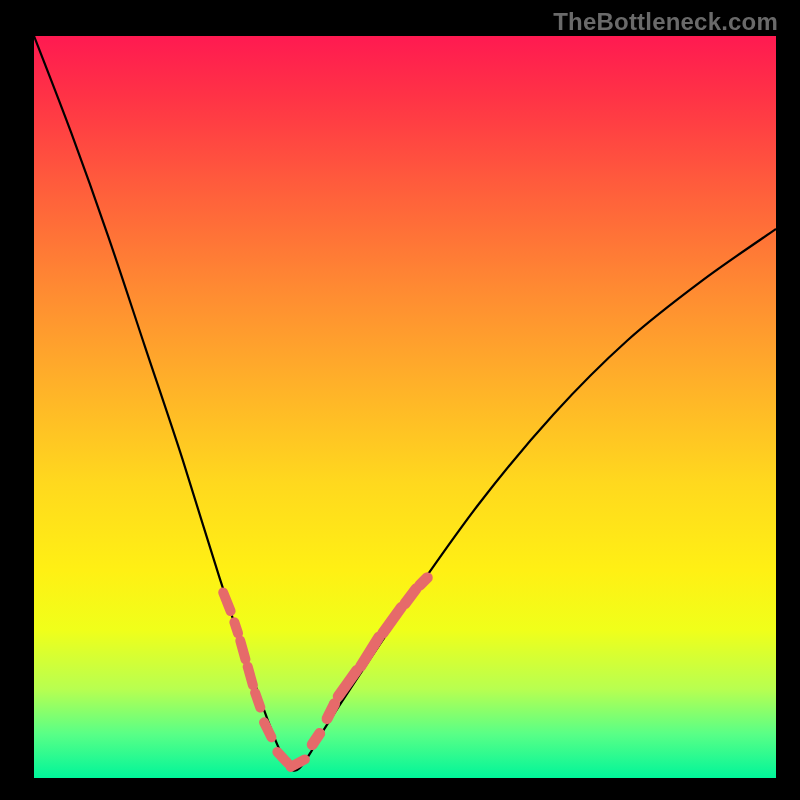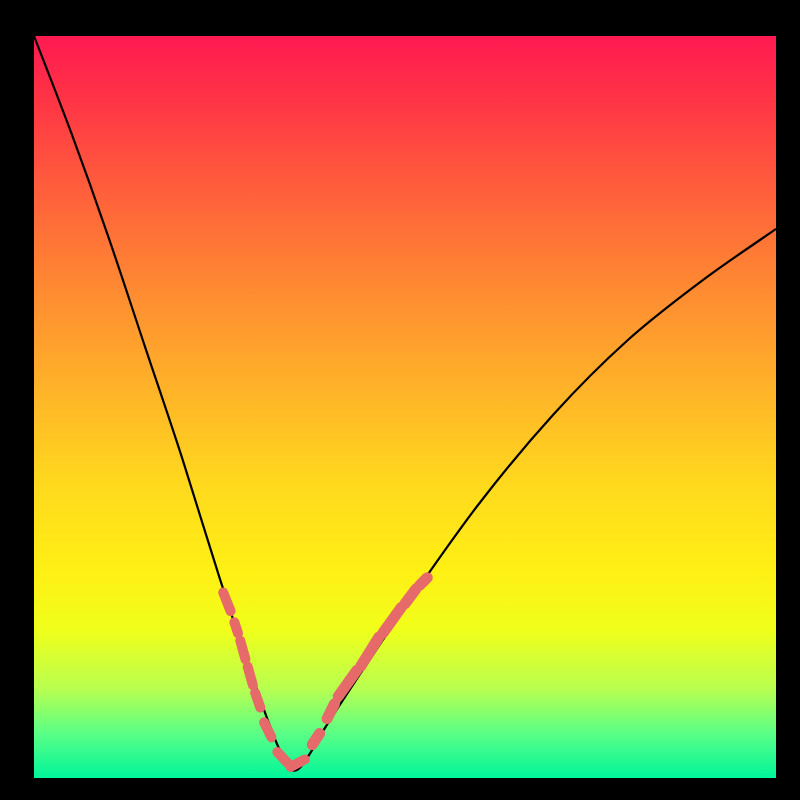--- a/index.html
+++ b/index.html
@@ -73,20 +73,21 @@
   .seg {
     stroke: #e66a6a;
     stroke-linecap: round;
   }
 </style>
 </head>
 <body>
 
 <div class="frame">
 
+  <div class="watermark">TheBottleneck.com</div>
 
   <div class="plot-area">
     <svg class="overlay" viewBox="0 0 742 742" preserveAspectRatio="none">
       <path class="curve" d="M 0 0 C 6.183333333333334 16.07666666666667, 24.733333333333334 63.07000000000003, 37.1 96.46000000000004 C 49.46666666666667 129.85000000000005, 61.833333333333336 164.4766666666667, 74.2 200.34000000000003 C 86.56666666666666 236.20333333333338, 98.93333333333334 274.5400000000001, 111.3 311.64000000000004 C 123.66666666666666 348.74, 136.03333333333333 384.60333333333335, 148.4 422.94 C 160.76666666666668 461.27666666666664, 173.13333333333333 503.32333333333327, 185.5 541.66 C 197.86666666666667 579.9966666666667, 212.70666666666665 624.5166666666667, 222.6 652.96 C 232.49333333333334 681.4033333333334, 238.67666666666668 698.7166666666667, 244.86 712.32 C 251.04333333333335 725.9233333333334, 254.75333333333333 733.3433333333334, 259.7 734.58 C 264.64666666666665 735.8166666666667, 268.3566666666667 728.3966666666666, 274.54 719.74 C 280.72333333333336 711.0833333333334, 280.72333333333336 707.3733333333333, 296.8 682.64 C 312.87666666666667 657.9066666666666, 346.26666666666665 607.2033333333334, 371 571.34 C 395.73333333333335 535.4766666666667, 420.46666666666664 499.61333333333334, 445.2 467.46 C 469.93333333333334 435.3066666666666, 494.66666666666663 405.62666666666667, 519.4 378.42 C 544.1333333333333 351.21333333333337, 568.8666666666667 326.48, 593.6 304.22 C 618.3333333333334 281.96000000000004, 643.0666666666667 263.40999999999997, 667.8000000000001 244.85999999999996 C 692.5333333333334 226.30999999999995, 729.6333333333333 201.57666666666663, 742 192.91999999999996"></path>
       <g>
           <line x1="189.21" y1="556.5" x2="196.63000000000002" y2="575.05" class="seg" stroke-width="10"></line>
           <line x1="200.34" y1="586.1800000000001" x2="204.05" y2="597.31" class="seg" stroke-width="10"></line>
           <line x1="206.276" y1="604.73" x2="211.46999999999997" y2="623.28" class="seg" stroke-width="10"></line>
           <line x1="213.69600000000003" y1="630.7" x2="218.89" y2="649.25" class="seg" stroke-width="10"></line>
           <line x1="221.11599999999999" y1="656.67" x2="226.31" y2="671.51" class="seg" stroke-width="10"></line>

